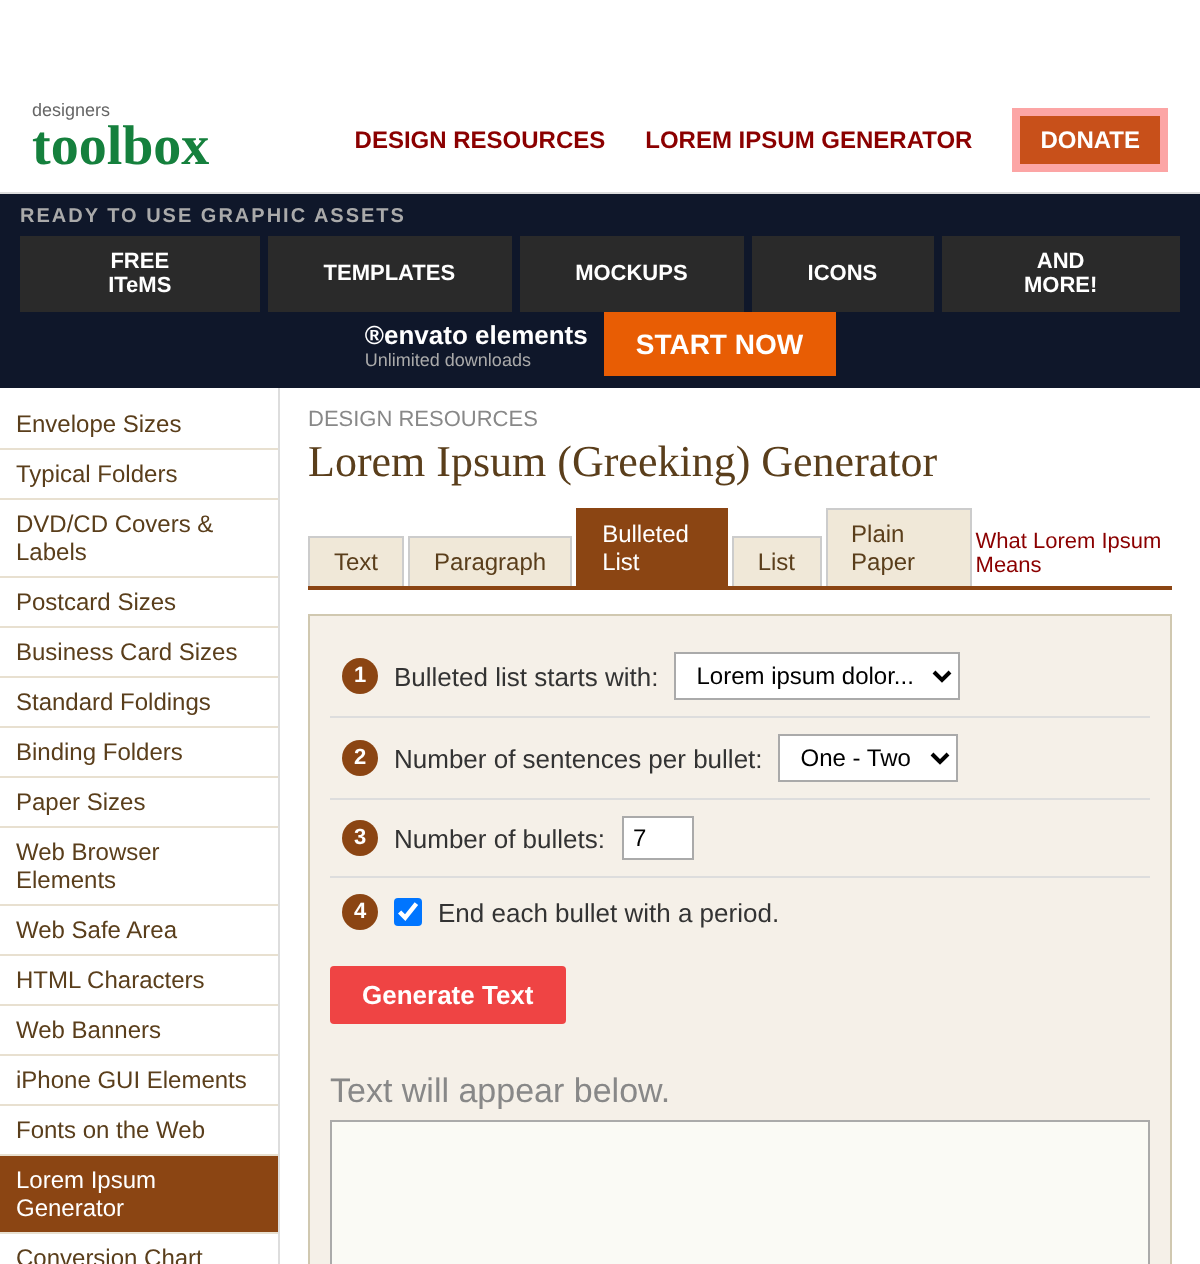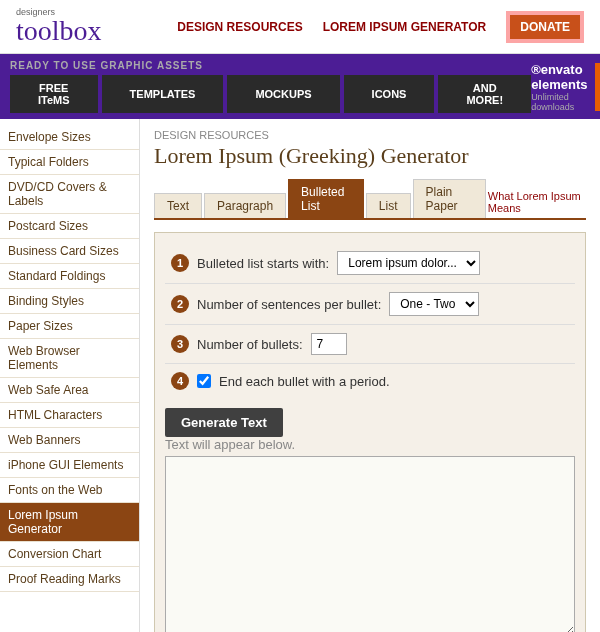--- a/index.html
+++ b/index.html
@@ -1,28 +1,28 @@
 <!DOCTYPE html>
 <html><head>
   <meta charset="utf-8">
   <style>
     * { margin: 0; padding: 0; box-sizing: border-box; }
     body { font-family: Arial, sans-serif; font-size: 13px; background: #fff; width: 600px; }
 
     
-    #header { background: #fff; border-bottom: 1px solid #ddd; padding: 8px 16px; display: flex; align-items: center; justify-content: space-between; }
+    #header { background: #fff; border-bottom: 1px solid #ddd; padding: 8px 16px; display: flex; align-items: center; justify-content: space-between; margin-top: 43px; }
     #logo-area { display: flex; align-items: flex-end; }
     #logo-designers { font-size: 9px; color: #666; display: block; line-height: 1; }
-    #logo-toolbox { font-size: 28px; font-weight: normal; color: #4c1d95; font-family: Georgia, serif; line-height: 1; }
+    #logo-toolbox { font-size: 28px; font-weight: bold; color: #15803d; font-family: Georgia, serif; line-height: 1; }
     #header-nav { display: flex; align-items: center; gap: 20px; }
     .nav-link { color: #8b0000; font-size: 12px; font-weight: bold; text-decoration: none; text-transform: uppercase; cursor: pointer; }
     .donate-btn { background: #c8501a; color: #fff; font-size: 12px; font-weight: bold; padding: 5px 10px; border: 4px solid #fca5a5; cursor: pointer; }
 
     
-    #ad-banner { background: #4c1d95; display: flex; align-items: center; justify-content: space-between; padding: 6px 10px; }
+    #ad-banner { background: #0f172a; display: flex; align-items: center; justify-content: space-between; padding: 6px 10px; flex-direction: column; }
     #ad-left { color: #aaa; font-size: 10px; font-weight: bold; letter-spacing: 1px; }
     #ad-buttons { display: flex; gap: 4px; }
     .ad-btn { background: #2a2a2a; color: #fff; border: none; padding: 7px 28px; font-size: 11px; font-weight: bold; cursor: pointer; }
     #ad-right { display: flex; align-items: center; gap: 8px; }
     #envato-logo { color: #fff; font-size: 13px; font-weight: bold; }
     #envato-sub { color: #aaa; font-size: 9px; }
     #start-now-btn { background: #e85d04; color: #fff; font-size: 14px; font-weight: bold; padding: 8px 16px; border: none; cursor: pointer; }
 
     
     #main-layout { display: flex; }
@@ -44,22 +44,22 @@
     #what-link { margin-left: auto; font-size: 11px; color: #8b0000; cursor: pointer; padding-bottom: 4px; }
 
     
     #form-area { background: #f5f0e8; border: 1px solid #d0c8b0; padding: 10px; }
     .form-row { display: flex; align-items: center; padding: 8px 6px; border-bottom: 1px solid #ddd; gap: 8px; }
     .row-num { width: 18px; height: 18px; border-radius: 50%; background: #8b4513; color: #fff; font-size: 11px; font-weight: bold; display: flex; align-items: center; justify-content: center; flex-shrink: 0; }
     .row-label { color: #333; font-size: 13px; }
     .row-select { padding: 3px 6px; font-size: 12px; border: 1px solid #aaa; background: #fff; }
     .row-input { width: 36px; padding: 3px 5px; font-size: 12px; border: 1px solid #aaa; }
     .row-checkbox { width: 14px; height: 14px; }
-    #generate-btn { background: #404040; color: #fff; border: none; padding: 7px 16px; font-size: 13px; font-weight: bold; cursor: pointer; border-radius: 2px; margin-top: 10px; }
-    #output-label { color: #888; font-size: 13px; margin-top: 0; margin-bottom: 4px; }
+    #generate-btn { background: #ef4444; color: #fff; border: none; padding: 7px 16px; font-size: 13px; font-weight: bold; cursor: pointer; border-radius: 2px; margin-top: 10px; }
+    #output-label { color: #888; font-size: 17px; margin-top: 24px; margin-bottom: 4px; }
     #output-textarea { width: 100%; height: 180px; border: 1px solid #aaa; background: #fafaf5; resize: vertical; font-size: 12px; padding: 4px; }
   </style>
 </head>
 <body>
 
 <div id="header">
   <div id="logo-area">
     <div>
       <span id="logo-designers">designers</span>
       <span id="logo-toolbox">toolbox</span>
@@ -94,21 +94,21 @@
 
 <div id="main-layout">
 
   <div id="sidebar">
   <div class="sidebar-item">Envelope Sizes</div>
       <div class="sidebar-item">Typical Folders</div>
       <div class="sidebar-item">DVD/CD Covers &amp; Labels</div>
       <div class="sidebar-item">Postcard Sizes</div>
       <div class="sidebar-item">Business Card Sizes</div>
       <div class="sidebar-item">Standard Foldings</div>
-      <div class="sidebar-item">Binding Styles</div>
+      <div class="sidebar-item">Binding Folders</div>
       <div class="sidebar-item">Paper Sizes</div>
       <div class="sidebar-item">Web Browser Elements</div>
       <div class="sidebar-item">Web Safe Area</div>
       <div class="sidebar-item">HTML Characters</div>
       <div class="sidebar-item">Web Banners</div>
       <div class="sidebar-item">iPhone GUI Elements</div>
       <div class="sidebar-item">Fonts on the Web</div>
       <div class="sidebar-item active">Lorem Ipsum Generator</div>
       <div class="sidebar-item">Conversion Chart</div>
       <div class="sidebar-item">Proof Reading Marks</div>

